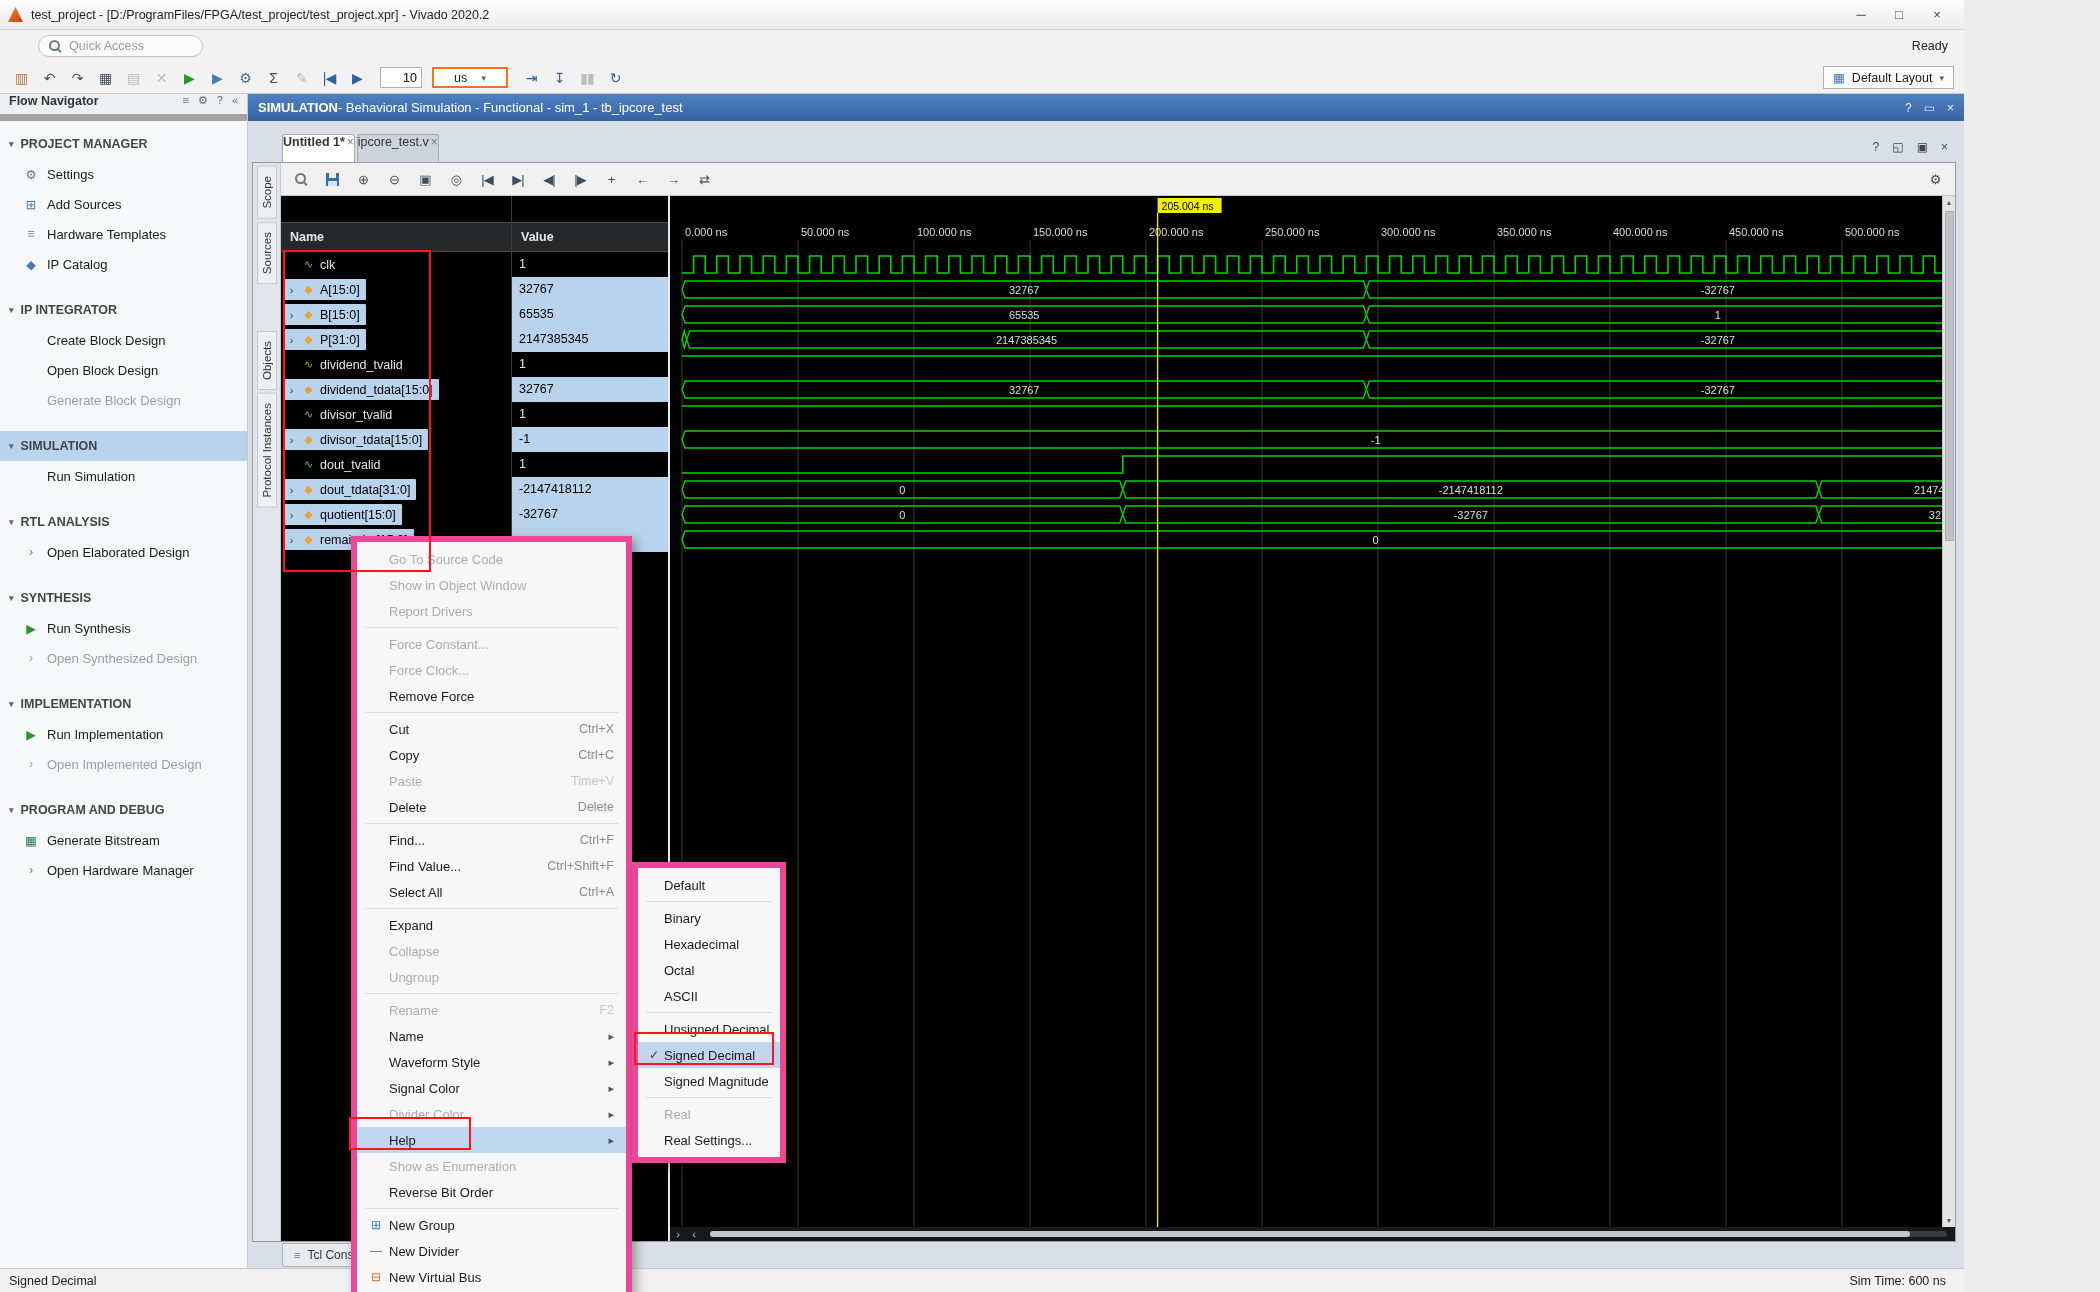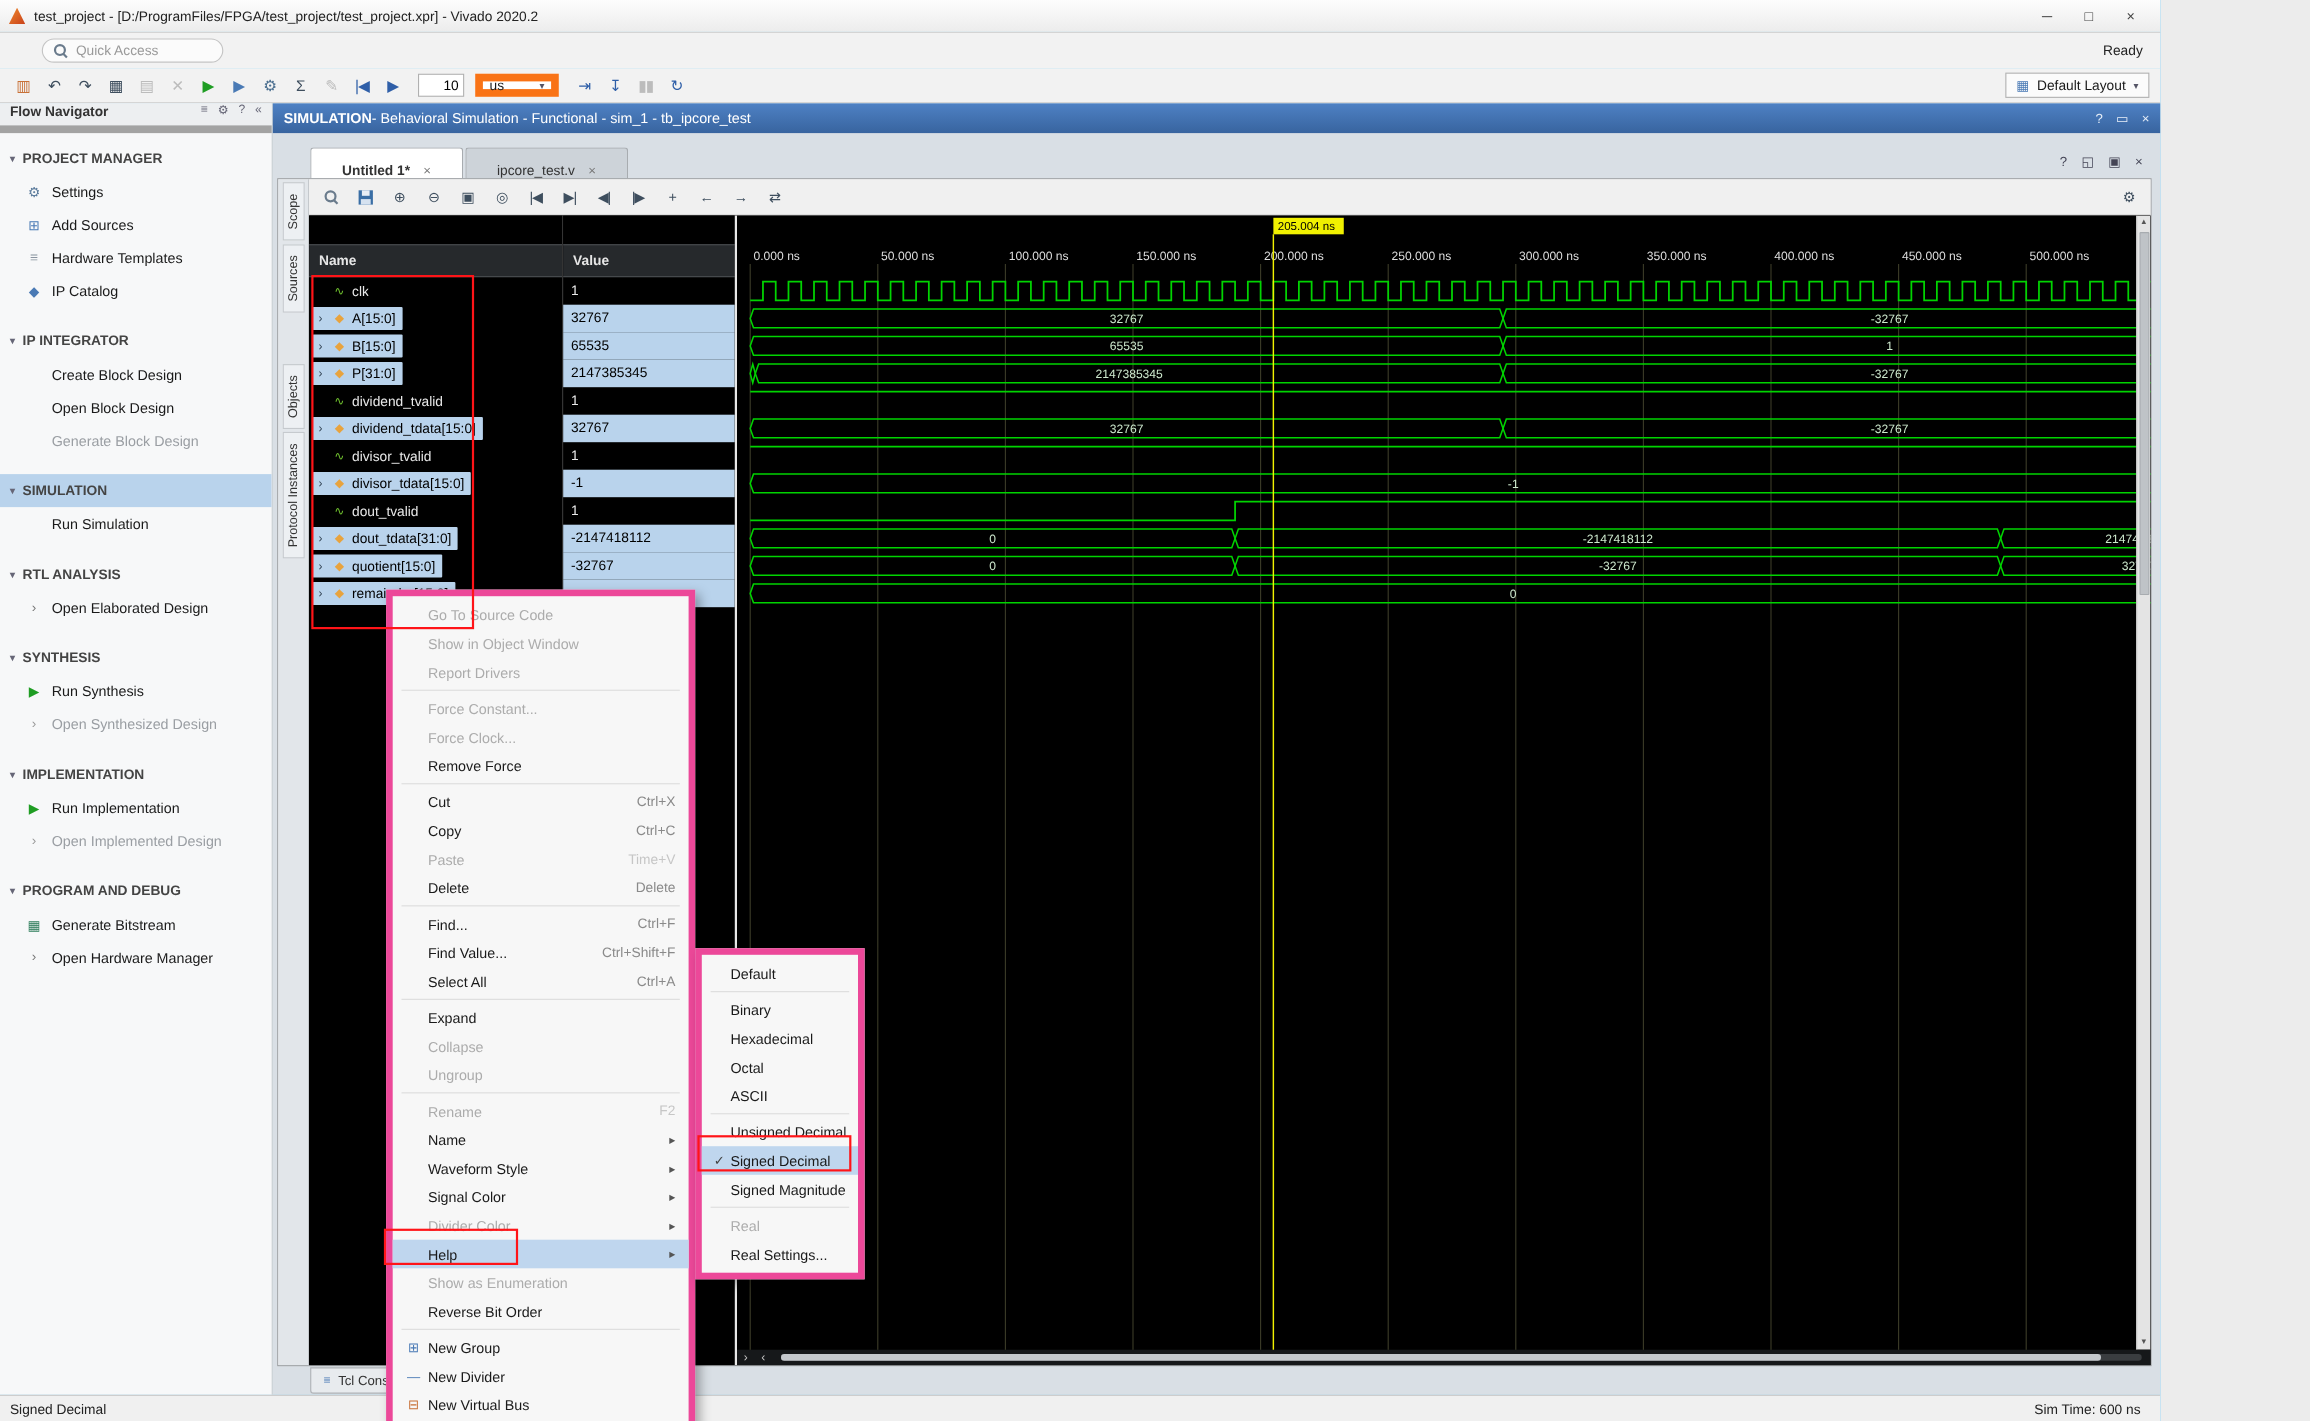--- a/index.html
+++ b/index.html
@@ -26,21 +26,21 @@
   .ic-mag::after{content:"";position:absolute;left:10px;top:9px;width:5px;height:2px;background:#6A7B8C;transform:rotate(45deg);transform-origin:0 0}
   .ic-floppy{position:relative;width:13px;height:13px;background:#3A6EA5;display:inline-block}
   .ic-floppy::before{content:"";position:absolute;top:0;left:3px;width:7px;height:5px;background:#E8EEF5}
   .ic-floppy::after{content:"";position:absolute;bottom:0;left:2px;width:9px;height:5px;background:#D6E2F0}
 
   
   .toolbar{height:32px;display:flex;align-items:center;background:#F2F2F2;border-bottom:1px solid #C9C9C9;padding-left:8px;gap:2px}
   .tb-btn{min-width:26px;height:24px;display:flex;align-items:center;justify-content:center;font-size:14px;color:#3E4E5E;padding:0 3px;letter-spacing:-1px}
   .tb-btn.disabled{color:#BCBCBC}
   .tb-input{width:42px;height:21px;border:1px solid #B0B0B0;background:#fff;text-align:right;padding:0 4px;font-size:12.5px;margin-left:8px;font-family:"Liberation Sans",sans-serif}
-  .tb-select{height:21px;border:7px solid #f97316;background:#fff;display:flex;align-items:center;padding:0 6px;font-size:12.5px;width:76px;justify-content:space-between;margin:0 8px}
+  .tb-select{height:21px;border:2px solid #f97316;background:#fff;display:flex;align-items:center;padding:0 20px;font-size:12.5px;width:76px;justify-content:space-between;margin:0 8px}
   .layout-select{margin-left:auto;margin-right:10px;height:23px;border:1px solid #B0B0B0;background:#FBFBFB;display:flex;align-items:center;gap:7px;padding:0 9px;font-size:12.5px}
 
   
   .workspace{position:absolute;top:94px;bottom:24px;left:0;right:0;display:flex}
 
   .flow-nav{width:248px;background:#F7F8F9;border-right:1px solid #C5C9CD;display:flex;flex-direction:column;flex:none}
   .fn-header{height:27px;background:#EDEFF1;border-bottom:7px solid #a3a3a3;display:flex;padding:0 9px;font-weight:bold;font-size:12.5px;color:#333}
   .fn-hicons{margin-left:auto;display:flex;gap:9px;color:#667;font-size:11px;font-weight:normal}
   .fn-body{flex:1;overflow:hidden;padding-top:8px}
   .fn-sec-header{height:30px;display:flex;align-items:center;gap:7px;padding:0 9px;font-weight:bold;font-size:12.5px;color:#444;margin-top:16px}
@@ -53,21 +53,21 @@
 
   .main{flex:1;display:flex;flex-direction:column;background:#D9DFE5;min-width:0}
   .main-blue{height:27px;background:linear-gradient(#4E81C4,#38649F);color:#fff;display:flex;align-items:center;padding:0 10px;font-size:13px;flex:none}
   .main-blue .mh-title{font-weight:bold}
   .mbh-icons{margin-left:auto;display:flex;gap:12px;font-size:12px;color:#E8EFF8}
   .mbh-icon{cursor:default}
 
   .doc-area{flex:1;display:flex;flex-direction:column;margin:10px 8px 0 4px;min-height:0}
   .tab-row{height:31px;display:flex;align-items:flex-end;padding-left:30px}
   .doc-tabs-container{display:flex;align-items:flex-end}
-  .doc-tab{height:28px;display:flex;align-items:flex-end;gap:12px;padding:0 28px;font-size:12.5px;border:1px solid #A8ACB0;border-bottom:none;background:#CDD3D9;color:#333;margin-right:2px;border-radius:3px 3px 0 0}
+  .doc-tab{height:28px;display:flex;align-items:flex-start;gap:2px;padding:0 0;font-size:12.5px;border:1px solid #A8ACB0;border-bottom:none;background:#CDD3D9;color:#333;margin-right:2px;border-radius:3px 3px 0 0}
   .doc-tab.active{background:#FFFFFF;font-weight:bold}
   .tab-close{color:#777;font-size:12px;font-weight:normal}
   .tab-right{margin-left:auto;display:flex;gap:13px;align-items:center;padding-right:8px;color:#445;font-size:12px;height:100%}
 
   .window{flex:1;display:flex;border:1px solid #989CA0;min-height:0;background:#F0F0F0}
   .side-strip{width:28px;background:#E2E6EA;border-right:1px solid #C5C9CD;display:flex;flex-direction:column;align-items:center;padding-top:3px;gap:3px;flex:none}
   .v-tab{writing-mode:vertical-rl;transform:rotate(180deg);font-size:11.5px;color:#333;padding:9px 3px;border:1px solid #C5C9CD;background:#EDF0F3}
 
   .win-main{flex:1;display:flex;flex-direction:column;min-width:0}
   .wave-toolbar{height:33px;background:#F0F0F0;border-bottom:1px solid #C9C9C9;display:flex;align-items:center;padding:0 7px;gap:5px;flex:none}

